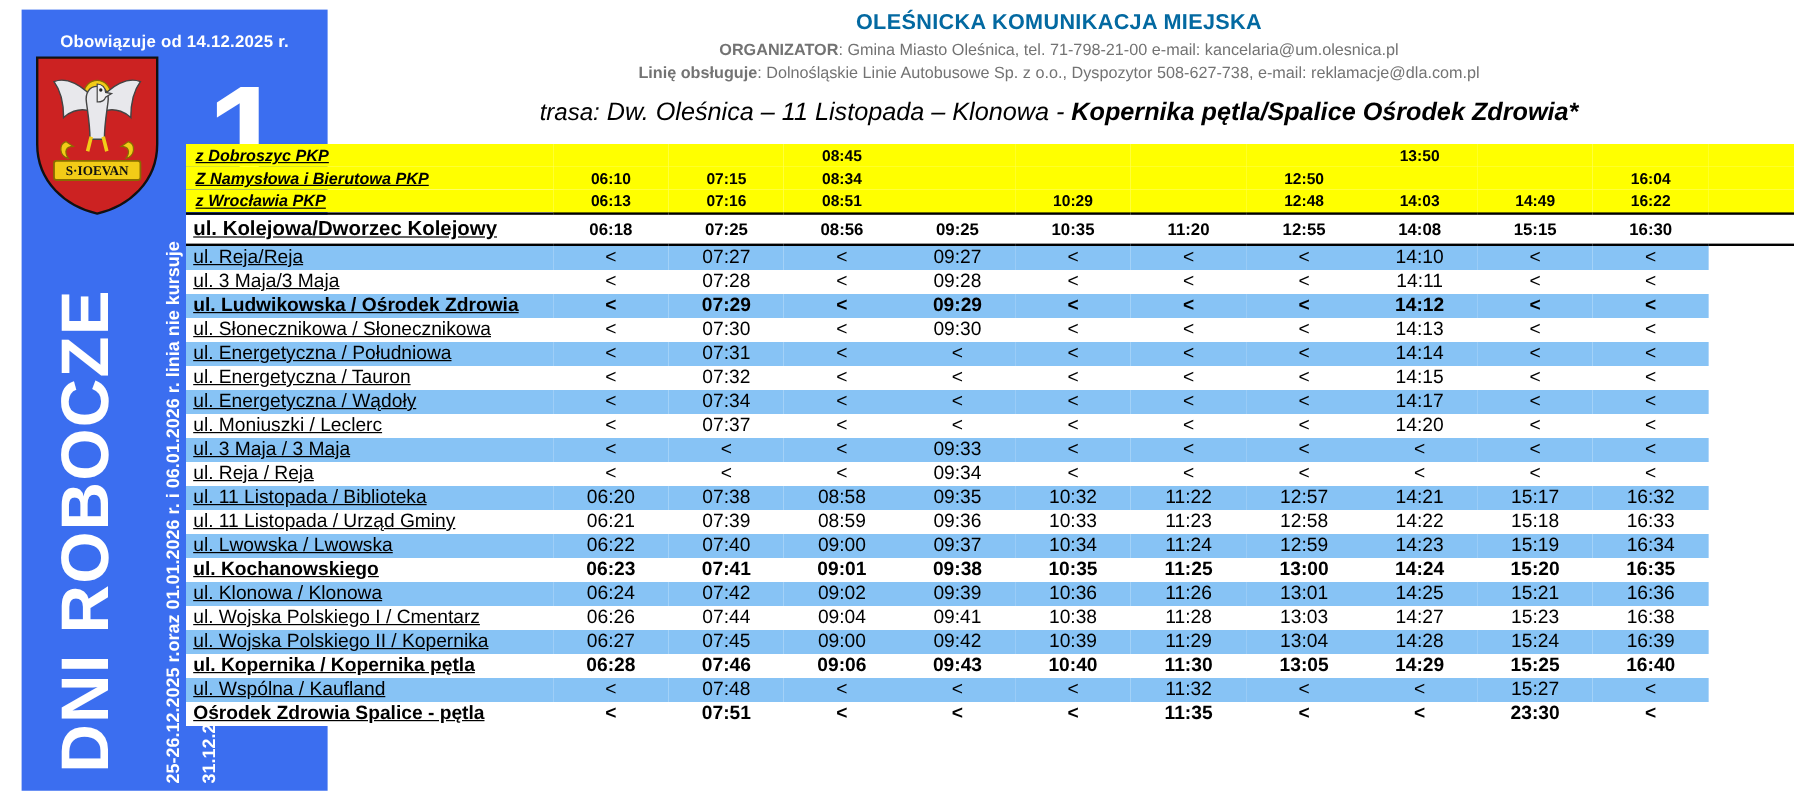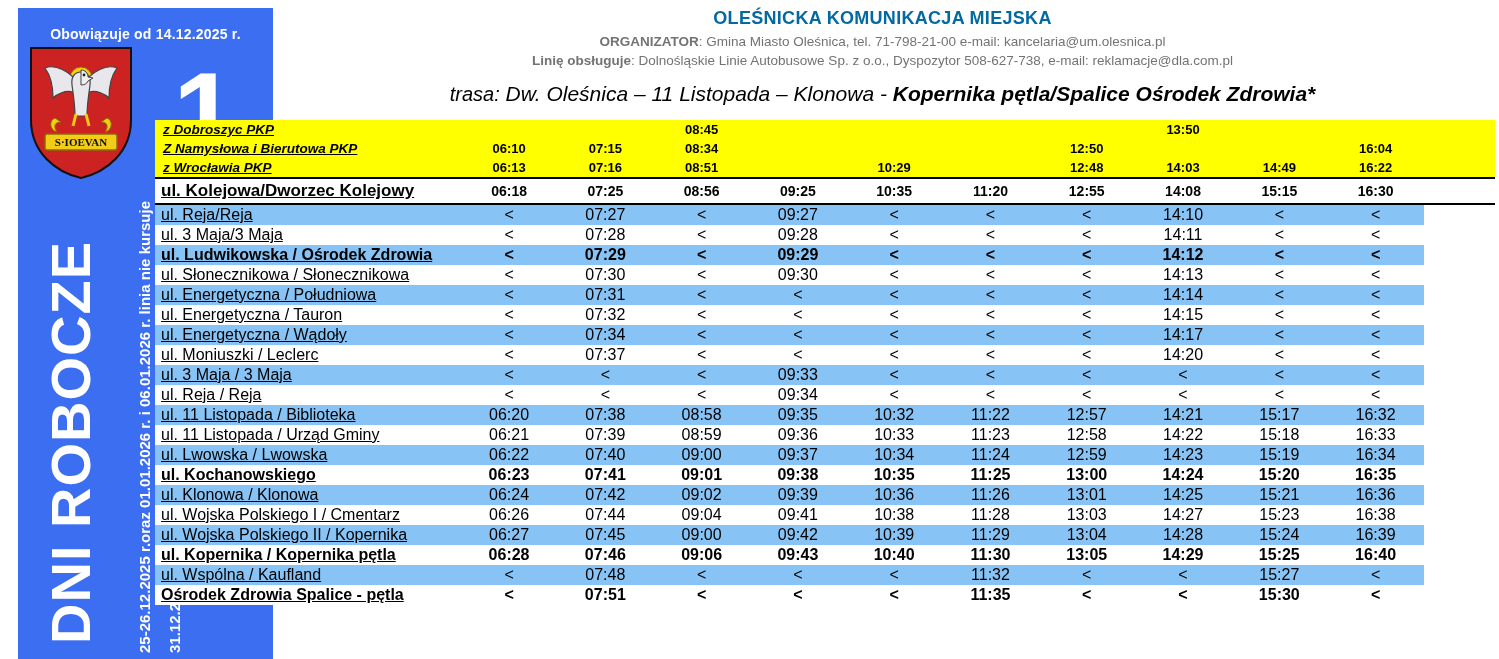--- a/index.html
+++ b/index.html
@@ -534,19 +534,19 @@
         <tr class="r-white major last-row">
           <td class="stop">Ośrodek Zdrowia Spalice - pętla</td>
           <td class="time">&lt;</td>
           <td class="time">07:51</td>
           <td class="time">&lt;</td>
           <td class="time">&lt;</td>
           <td class="time">&lt;</td>
           <td class="time">11:35</td>
           <td class="time">&lt;</td>
           <td class="time">&lt;</td>
-          <td class="time">15:30</td>
+          <td class="time">23:30</td>
           <td class="time">&lt;</td>
           <td class="pad"></td>
         </tr>
       </tbody>
   </table>
 </div>
 
 </body></html>

